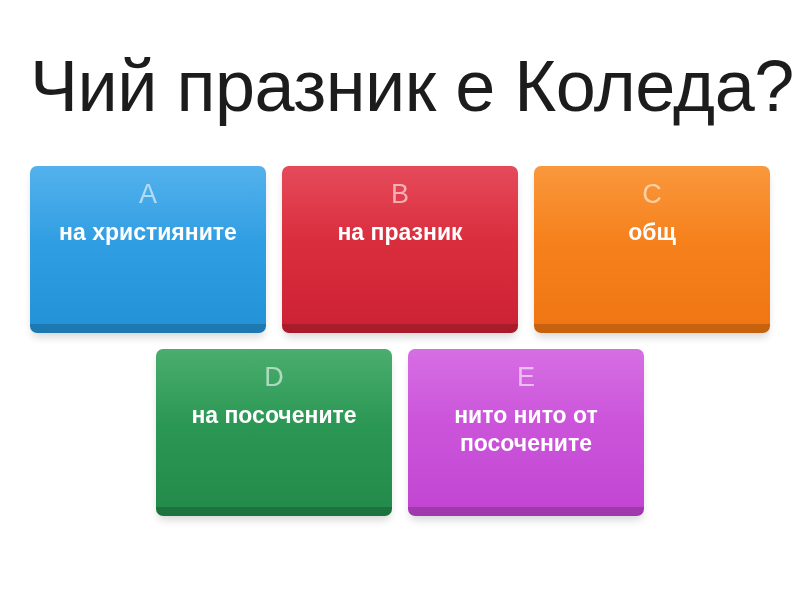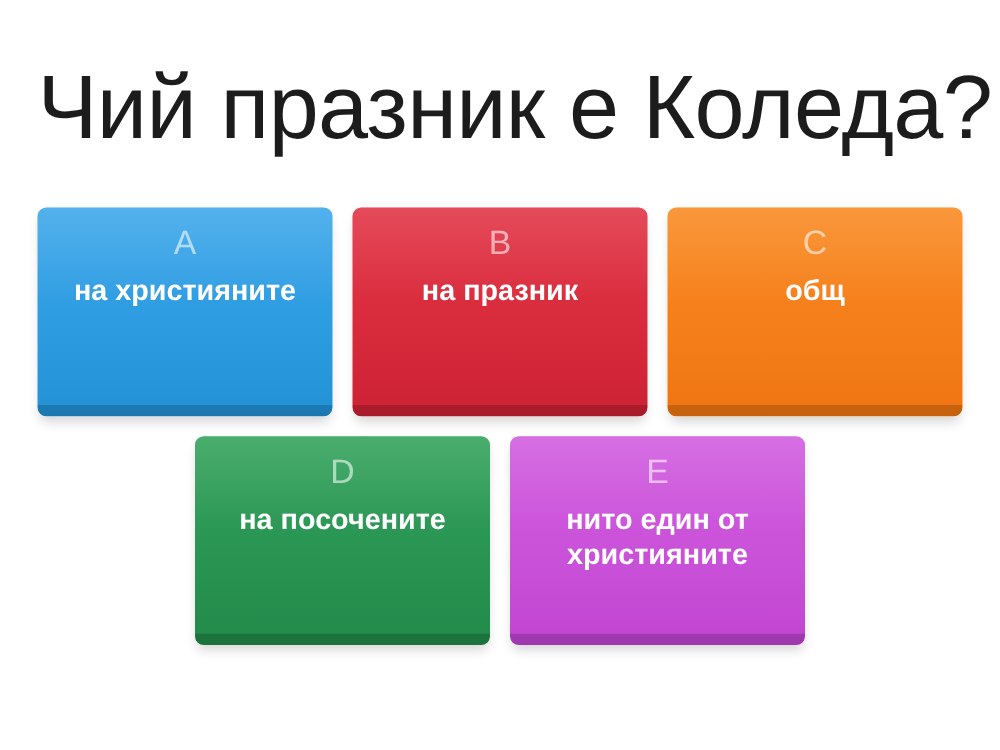--- a/index.html
+++ b/index.html
@@ -144,20 +144,20 @@
 
     <div class="answer-row row-2">
 
       <div class="answer-card card-d">
         <div class="answer-letter">D</div>
         <div class="answer-text">на посочените</div>
       </div>
 
       <div class="answer-card card-e">
         <div class="answer-letter">E</div>
-        <div class="answer-text">нито един от християните</div>
+        <div class="answer-text">нито нито от посочените</div>
       </div>
 
     </div>
 
   </div>
 
 </div>
 
 </body></html>

